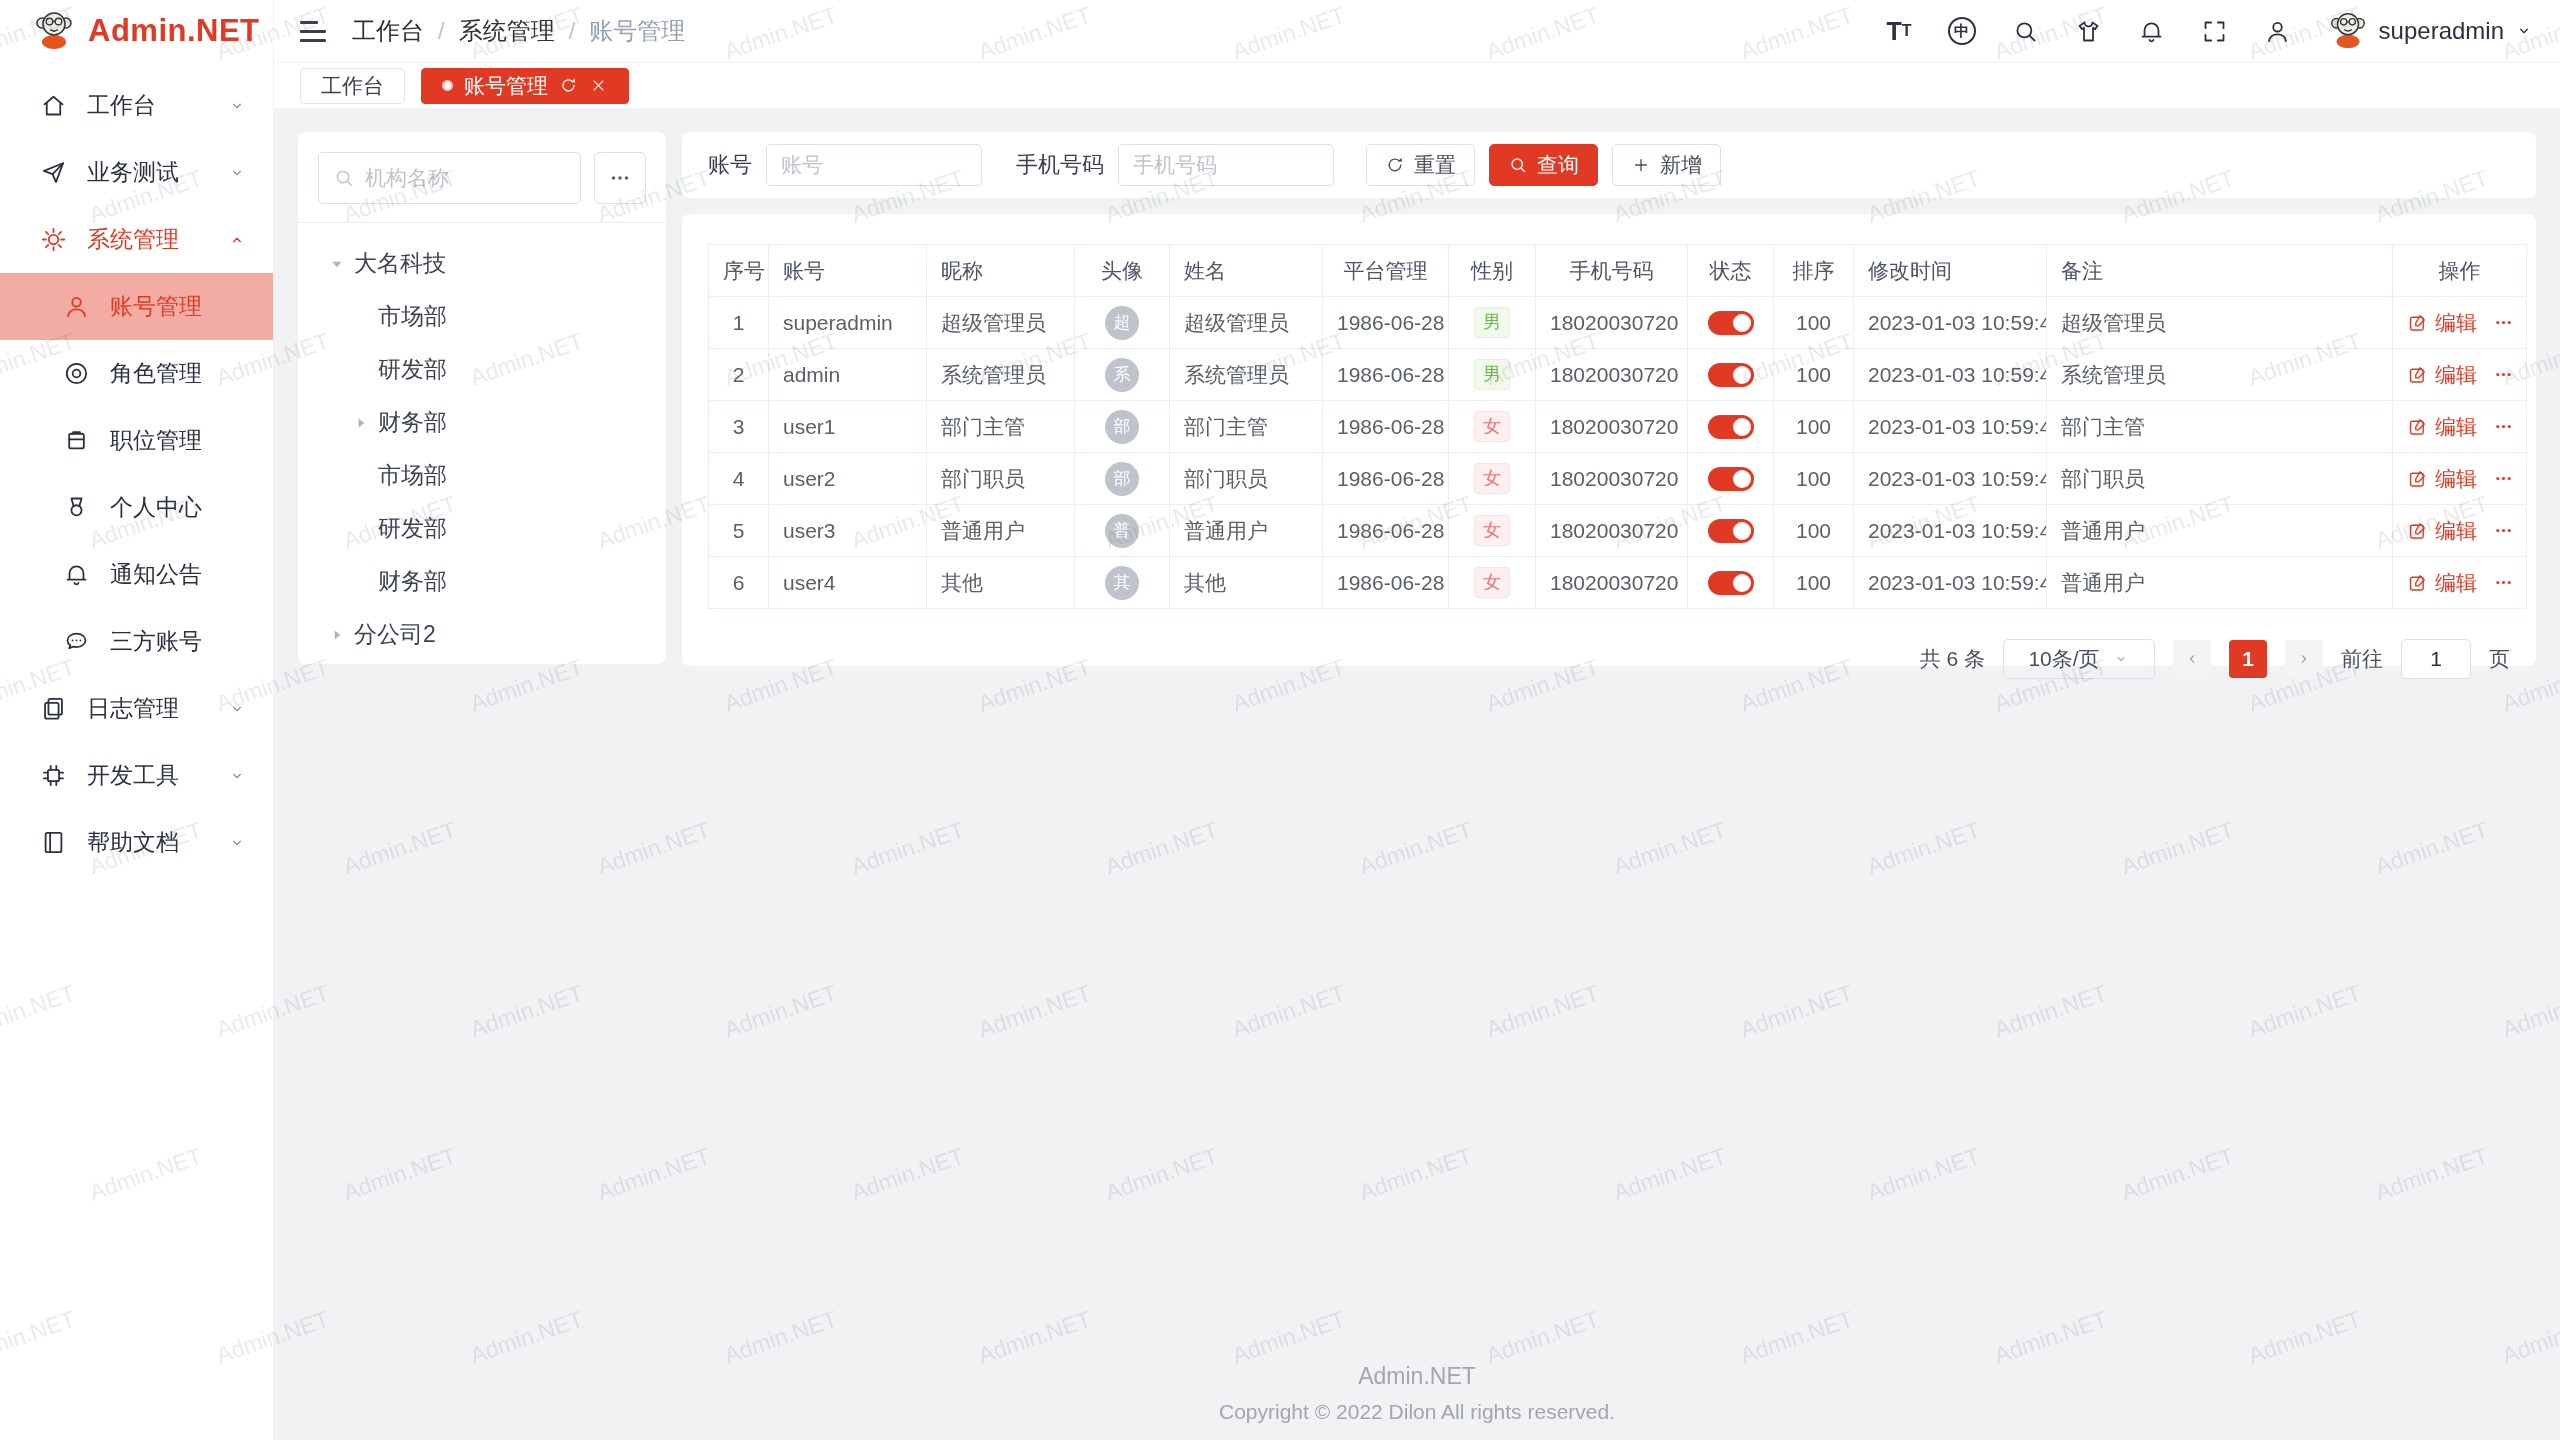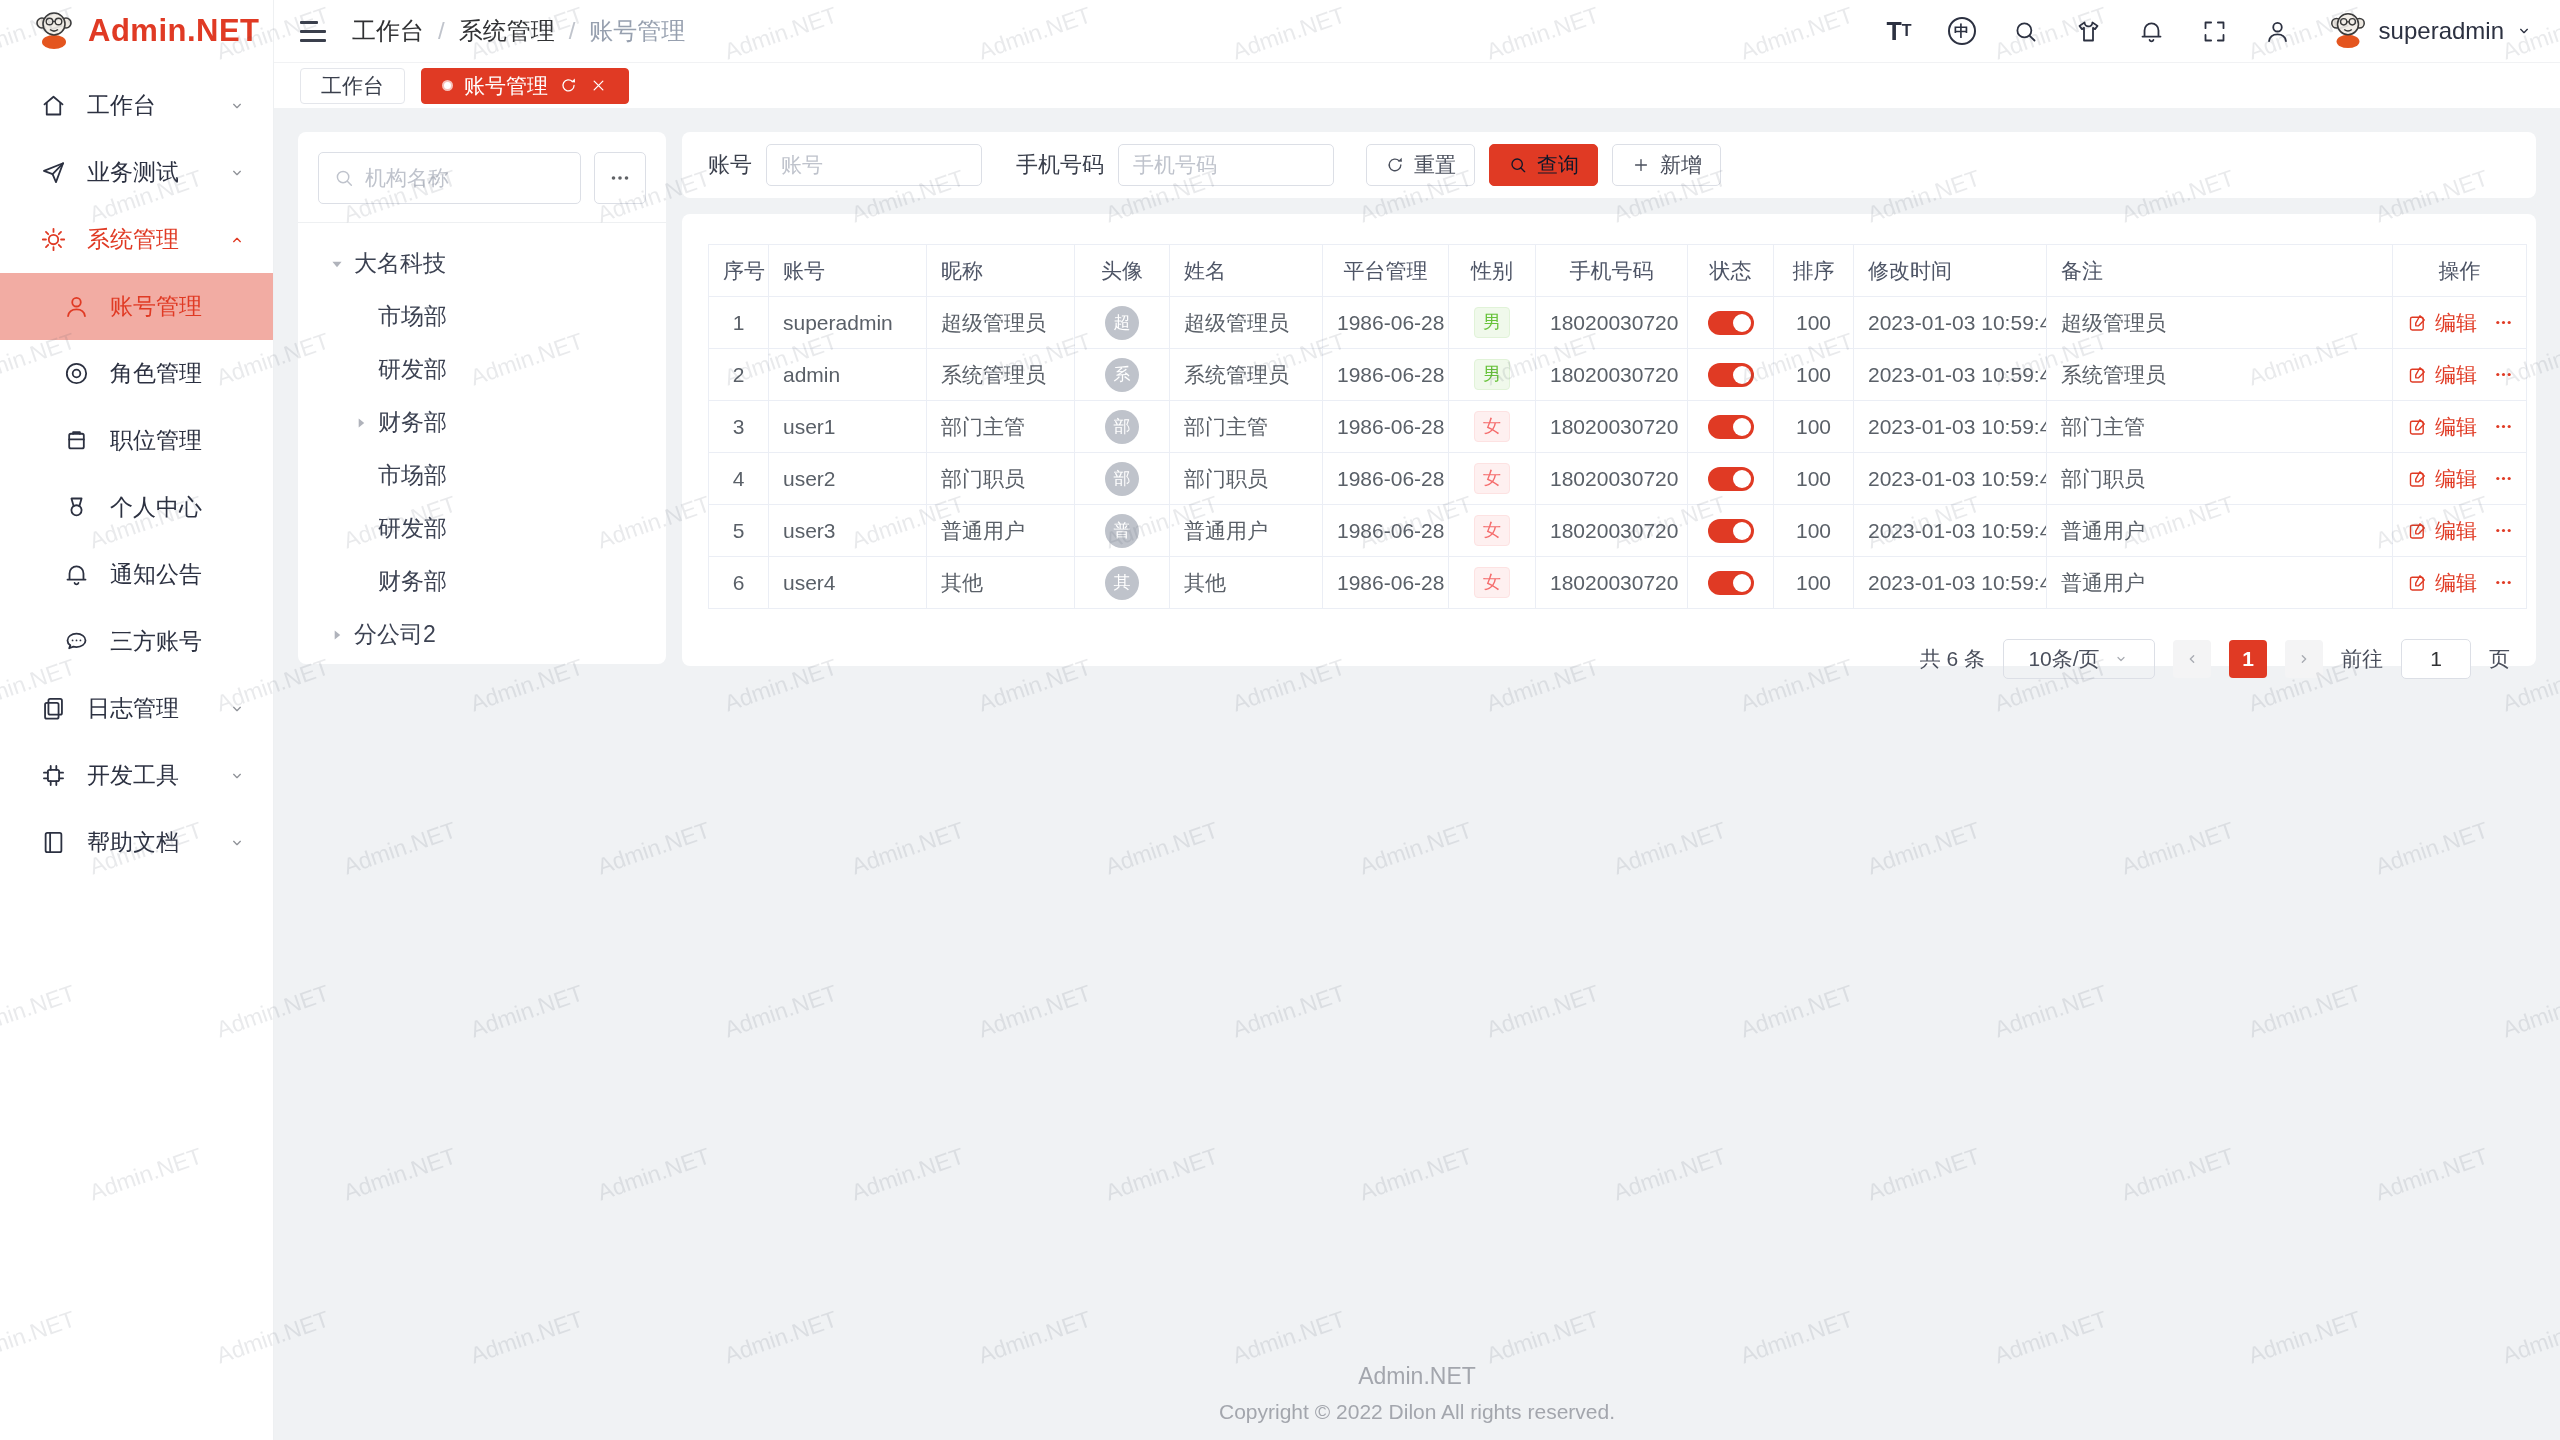--- a/index.html
+++ b/index.html
@@ -66,21 +66,21 @@
   .tree-caret svg{width:22px;height:22px}
   .right-col{flex:1;display:flex;flex-direction:column;gap:16px;min-width:0}
   
   .search-card{height:66px;display:flex;align-items:center;padding:0 26px;gap:14px}
   .q-label{font-size:22px;color:#3a3f4c;white-space:nowrap}
   .q-label.ml{margin-left:20px}
   .q-input{width:216px;height:42px;border:1px solid #dcdfe6;border-radius:5px;padding:0 14px;font-size:21px;outline:none;font-family:inherit;color:#303133}
   .q-input::placeholder{color:#bfc3cc}
   .btn{height:42px;border-radius:5px;display:flex;align-items:center;justify-content:center;gap:9px;font-size:21px;cursor:pointer;border:1px solid #dcdfe6;background:#fff;color:#4a4f5c;padding:0 18px}
   .btn svg{width:20px;height:20px}
-  .btn.primary{background:#e03a24;border-color:#e03a24;color:#0f172a}
+  .btn.primary{background:#e03a24;border-color:#e03a24;color:#ffffff}
   .btn.reset{margin-left:18px}
   
   .table-card{height:452px;padding:30px 26px 0 26px;display:flex;flex-direction:column}
   table{width:100%;border-collapse:collapse;table-layout:fixed}
   th,td{border:1px solid #ebeef5;height:52px;font-size:21px;padding:0 14px;overflow:hidden;white-space:nowrap}
   th{color:#4e5566;font-weight:500}
   td{color:#5a6068}
   .al{text-align:left}.ac{text-align:center}
   .avatar-chip{width:34px;height:34px;border-radius:50%;background:#bfc3cb;color:#fff;font-size:17px;display:inline-flex;align-items:center;justify-content:center}
   .gtag{display:inline-block;min-width:36px;padding:4px 8px;border-radius:4px;font-size:18px;line-height:1.2}

